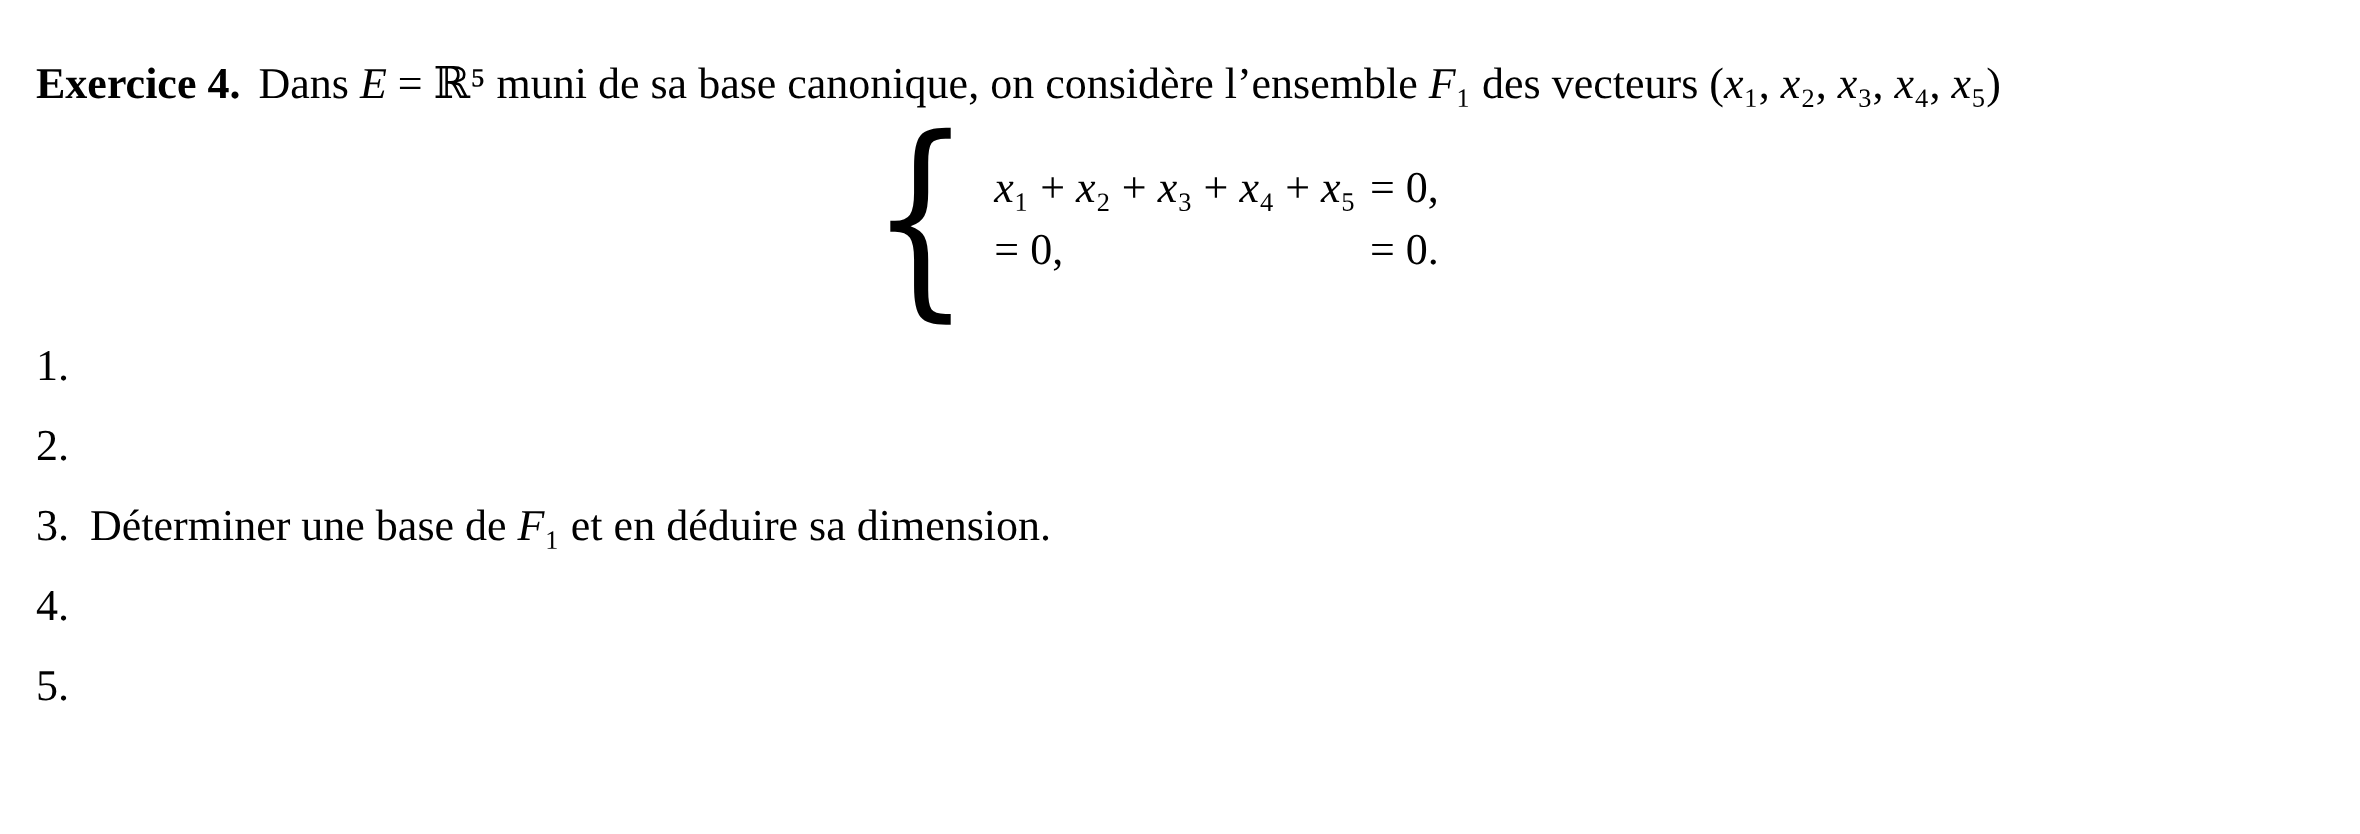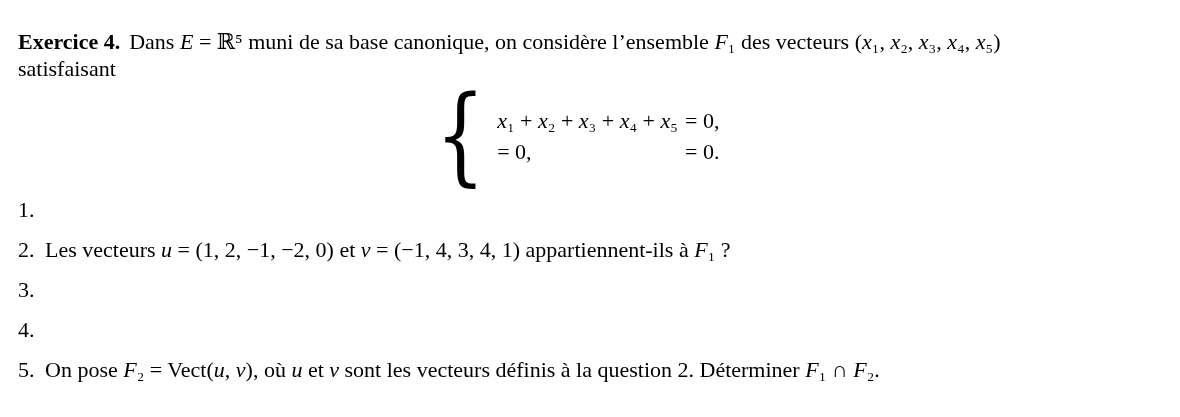--- a/index.html
+++ b/index.html
@@ -82,47 +82,45 @@
   }
 </style>
 </head>
 <body>
 
 <div class="page">
 
   <div class="intro-line">
     <span class="exercise-title">Exercice 4.</span><span>Dans <span class="m"><i>E</i></span> = ℝ⁵ muni de sa base canonique, on considère l’ensemble <span class="m"><i>F</i>₁</span> des vecteurs <span class="m">(<i>x</i>₁, <i>x</i>₂, <i>x</i>₃, <i>x</i>₄, <i>x</i>₅)</span></span>
   </div>
-  <div class="intro-line">satisfaisant</div>
 
   <div class="eq-wrap">
     <div class="eq-inner">
       <div class="brace">{</div>
       <div class="eq-grid">
         <div class="eq-lhs"><span class="m"><i>x</i>₁ + <i>x</i>₂ + <i>x</i>₃ + <i>x</i>₄ + <i>x</i>₅</span></div>
         <div class="eq-rhs">= 0,</div>
         <div class="eq-rhs">= 0,</div>
         <div class="eq-rhs">= 0.</div>
       </div>
     </div>
   </div>
 
   <div class="q-list">
     <div class="q-item">
       <span class="q-num">1.</span>
     </div>
     <div class="q-item">
       <span class="q-num">2.</span>
-      <span class="q-text">Les vecteurs <span class="m"><i>u</i></span> = (1, 2, −1, −2, 0) et <span class="m"><i>v</i></span> = (−1, 4, 3, 4, 1) appartiennent-ils à <span class="m"><i>F</i>₁</span> ?</span>
     </div>
     <div class="q-item">
       <span class="q-num">3.</span>
+      <span class="q-text">Déterminer une base de <span class="m"><i>F</i>₁</span> et en déduire sa dimension.</span>
     </div>
     <div class="q-item">
       <span class="q-num">4.</span>
     </div>
     <div class="q-item">
       <span class="q-num">5.</span>
-      <span class="q-text">On pose <span class="m"><i>F</i>₂</span> = Vect<span class="m">(<i>u</i>, <i>v</i>)</span>, où <span class="m"><i>u</i></span> et <span class="m"><i>v</i></span> sont les vecteurs définis à la question 2. Déterminer <span class="m"><i>F</i>₁ ∩ <i>F</i>₂</span>.</span>
     </div>
   </div>
 
 </div>
 
 </body></html>

